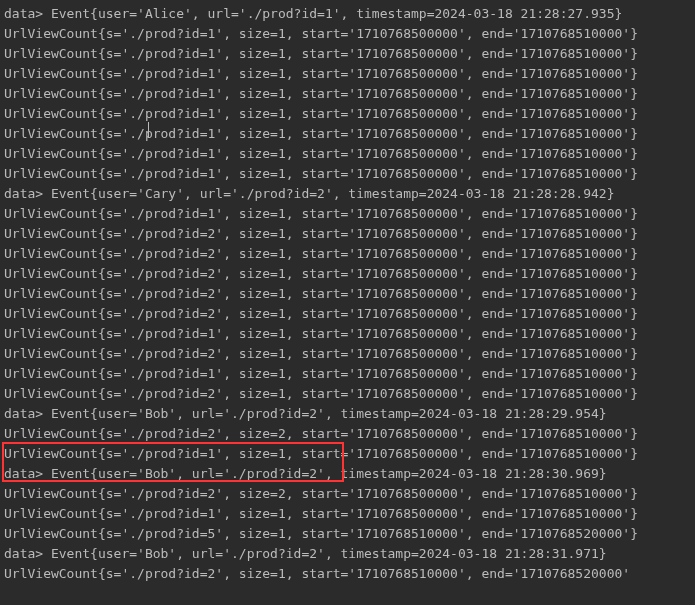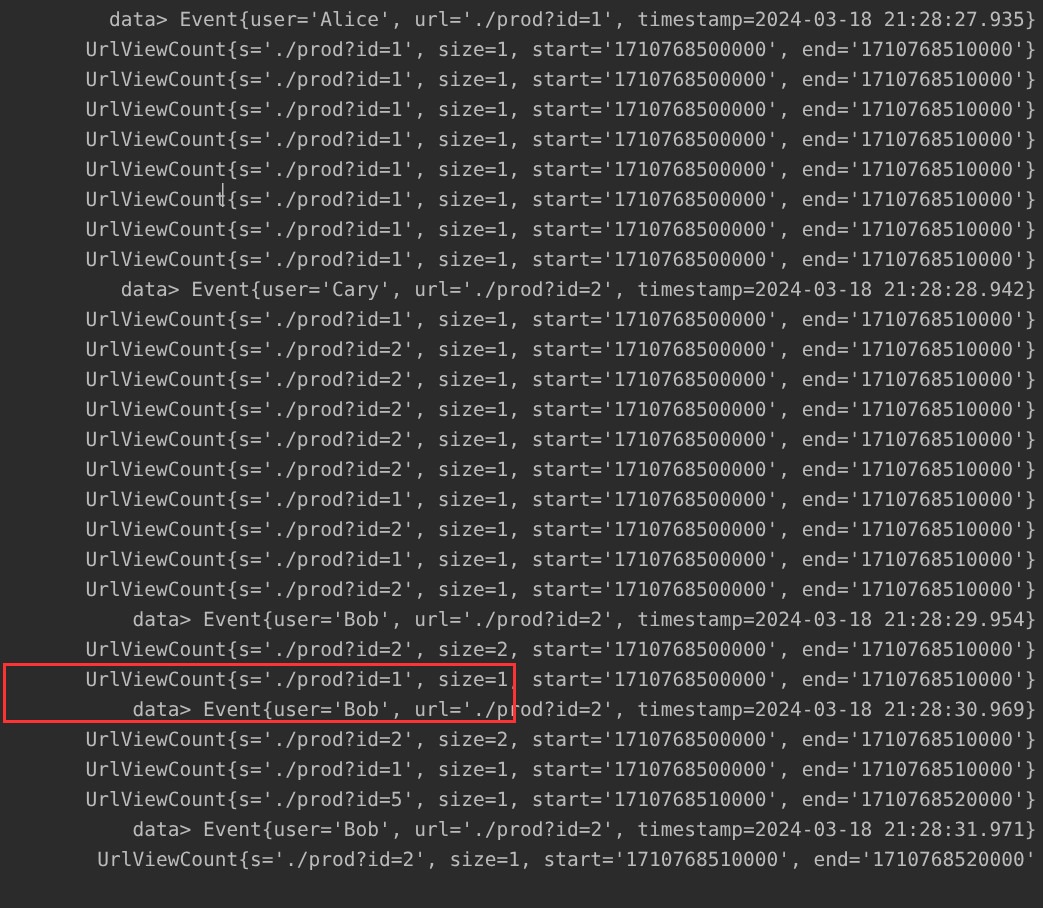--- a/index.html
+++ b/index.html
@@ -1,19 +1,18 @@
 <!DOCTYPE html>
 <html><head>
   <meta charset="utf-8">
   <style>
     * {
       margin: 0;
       padding: 0;
       box-sizing: border-box;
-      text-align: right;
     }
     body {
       background: #2b2b2b;
       font-family: 'Consolas', 'Monaco', monospace;
       font-size: 13px;
       color: #bbbbbb;
       padding: 4px;
       width: 695px;
       line-height: 20px;
       position: relative;

